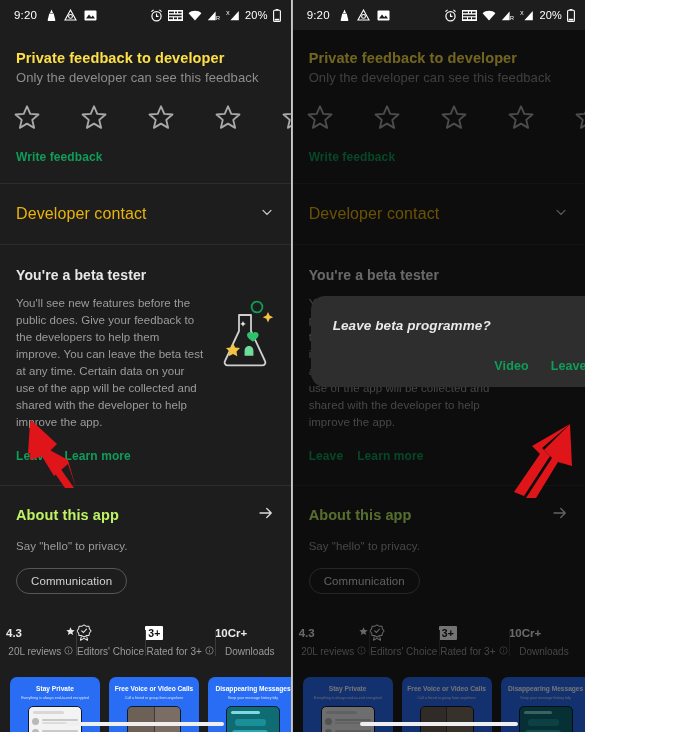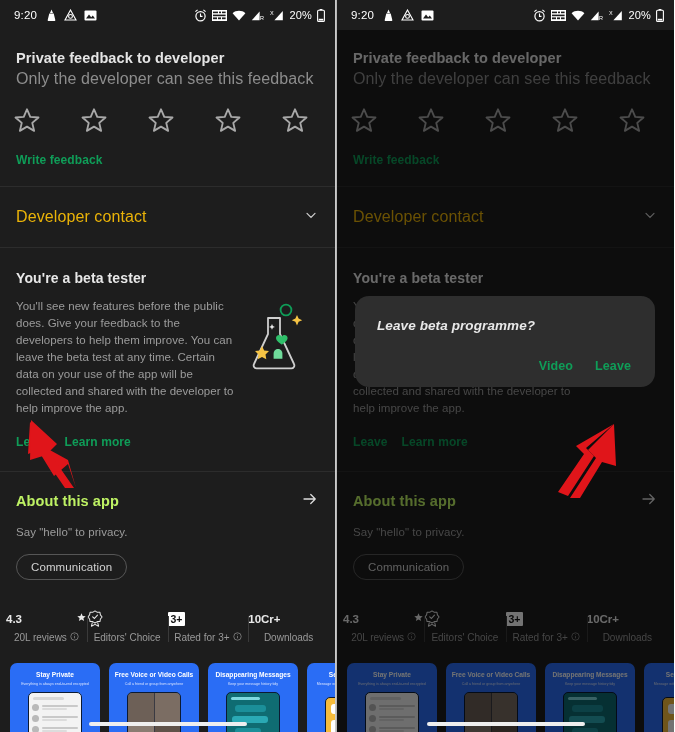--- a/index.html
+++ b/index.html
@@ -3,21 +3,21 @@
 <meta charset="utf-8">
 <style>
   * { box-sizing: border-box; margin: 0; padding: 0; }
   html, body {
     width: 675px; height: 732px;
     background: #ffffff;
     font-family: "Liberation Sans", sans-serif;
     overflow: hidden;
   }
   .root {
-    width: 675px; height: 732px;
+    width: 585px; height: 732px;
     display: flex;
     background: #ffffff;
     position: relative;
   }
   .phone {
     width: 336px;
     height: 732px;
     background: #1d1d1d;
     position: relative;
     overflow: hidden;
@@ -44,29 +44,29 @@
 
   
   .page {
     position: absolute;
     top: 30px; left: 0; right: 0; bottom: 0;
     overflow: hidden;
   }
   .sec { padding: 0 16px; }
 
   .feedback-title {
-    color: #e5e5e5;
+    color: #fde047;
     font-size: 14.5px;
     font-weight: 700;
     letter-spacing: .1px;
     padding-top: 20px;
   }
   .feedback-sub {
     color: #8d8d8d;
-    font-size: 16px;
+    font-size: 13px;
     margin-top: 4px;
     letter-spacing: .1px;
   }
   .stars {
     display: flex;
     justify-content: space-between;
     padding: 18px 16px 0 12px;
     width: 326px;
   }
   .star { width: 30px; height: 30px; }

